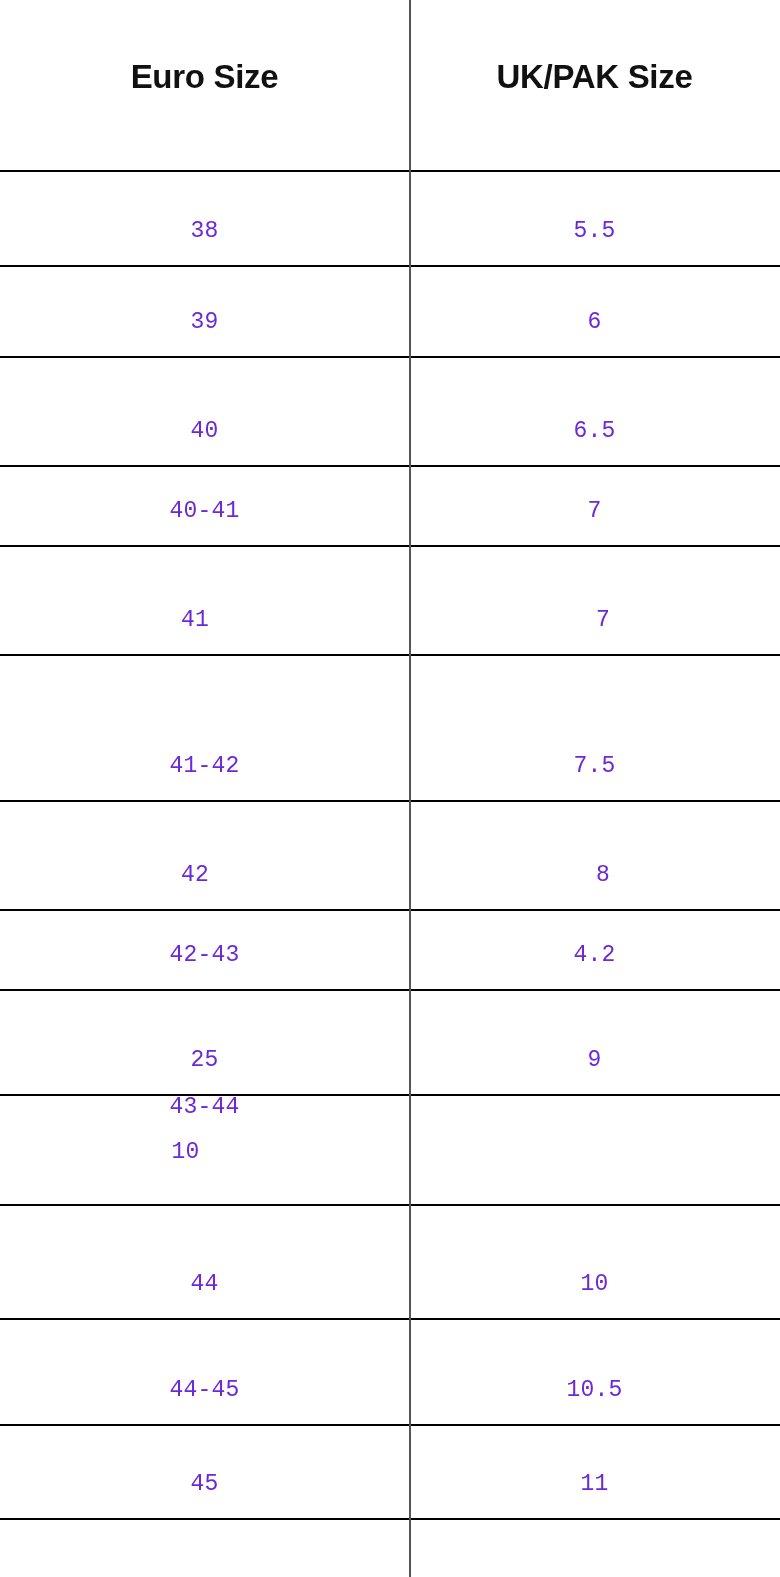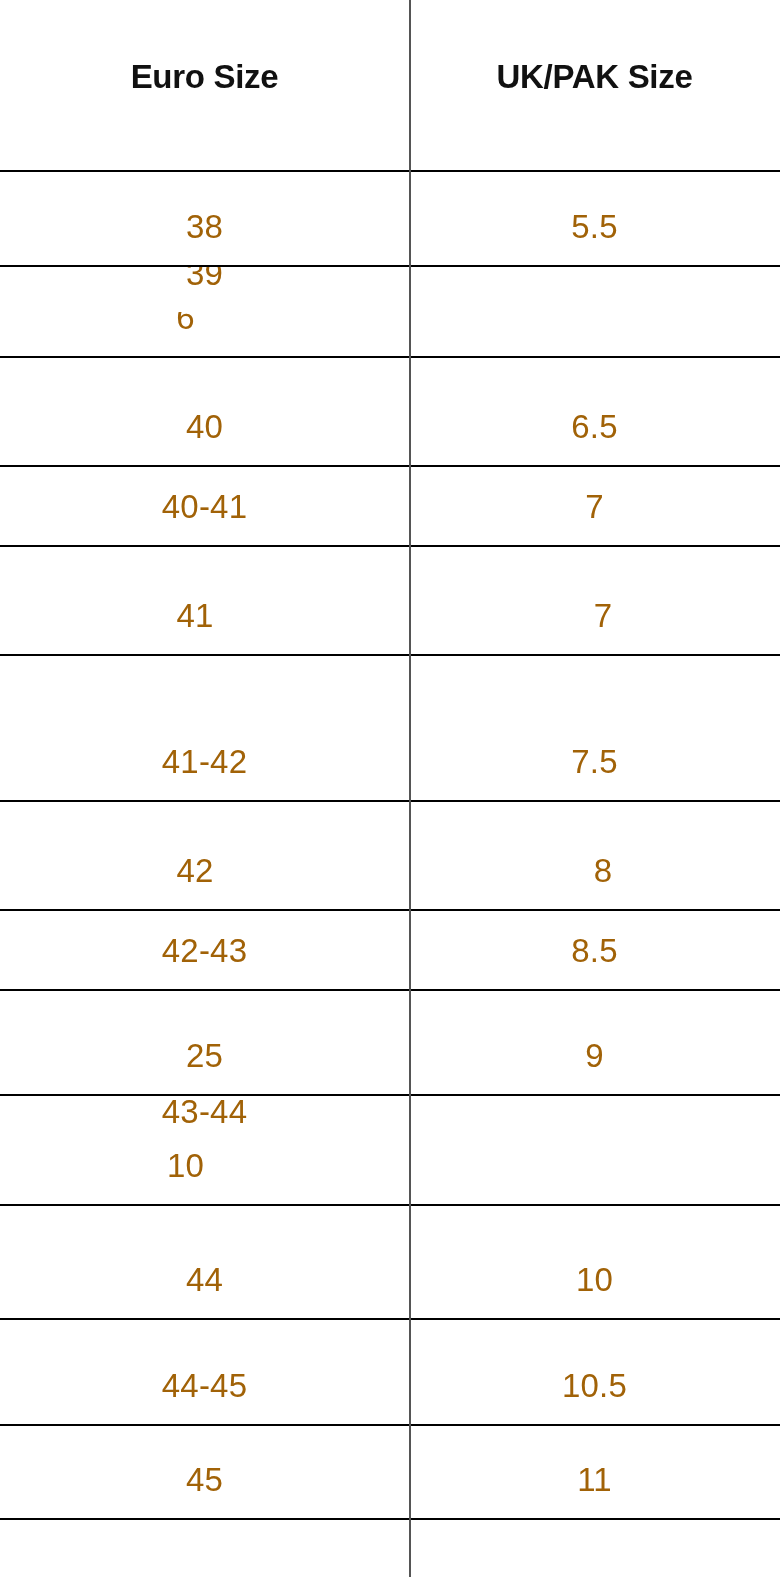--- a/index.html
+++ b/index.html
@@ -72,31 +72,32 @@
   .head-text {
     font-size: 33px;
     font-weight: 700;
     color: #111111;
     letter-spacing: -0.3px;
     line-height: 1;
     white-space: nowrap;
   }
 
   .cell-text {
-    font-size: 33px;
+    font-size: 23px;
     font-weight: 400;
-    color: #a16207;
+    color: #6d28d9;
     letter-spacing: 0.2px;
     line-height: 1;
     white-space: nowrap;
+    font-family: Liberation Mono, monospace;
   }
 
   
   .h95  { height: 95px; }
-  .h91  { height: 91px; flex-direction: column; }
+  .h91  { height: 91px; }
   .h125 { height: 109px; }
   .h111 { height: 80px; }
   .h109 { height: 109px; gap: 36px; }
   .h115 { height: 146px; }
   .h110 { height: 110px; flex-direction: column; }
   .h114 { height: 114px; }
   .h106 { height: 106px; }
   .h94  { height: 94px; }
   
   .h-partial { height: 40px; border-bottom: none; }
@@ -180,21 +181,21 @@
       <div class="cell right">
         <span class="cell-text">8</span>
       </div>
     </div>
 
     <div class="row h111">
       <div class="cell left">
         <span class="cell-text">42-43</span>
       </div>
       <div class="cell right">
-        <span class="cell-text">8.5</span>
+        <span class="cell-text">4.2</span>
       </div>
     </div>
 
     <div class="row h105" style="height:105px">
       <div class="cell left">
         <span class="cell-text">25</span>
       </div>
       <div class="cell right">
         <span class="cell-text">9</span>
       </div>

